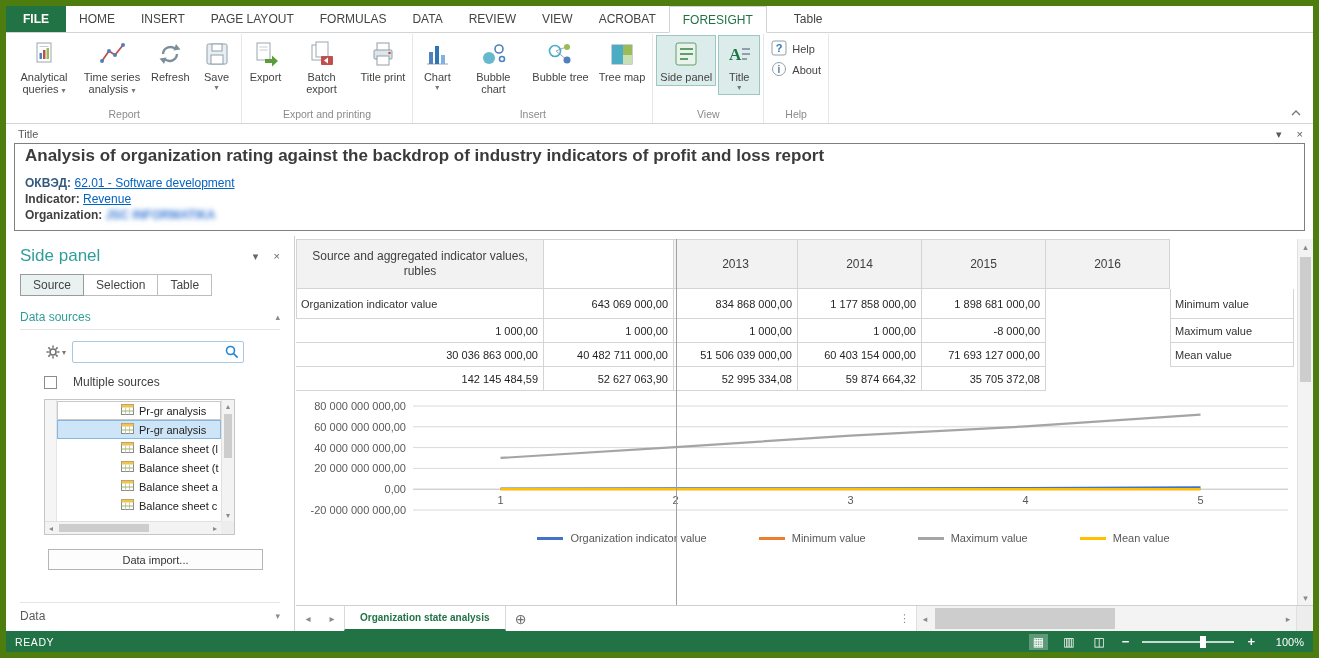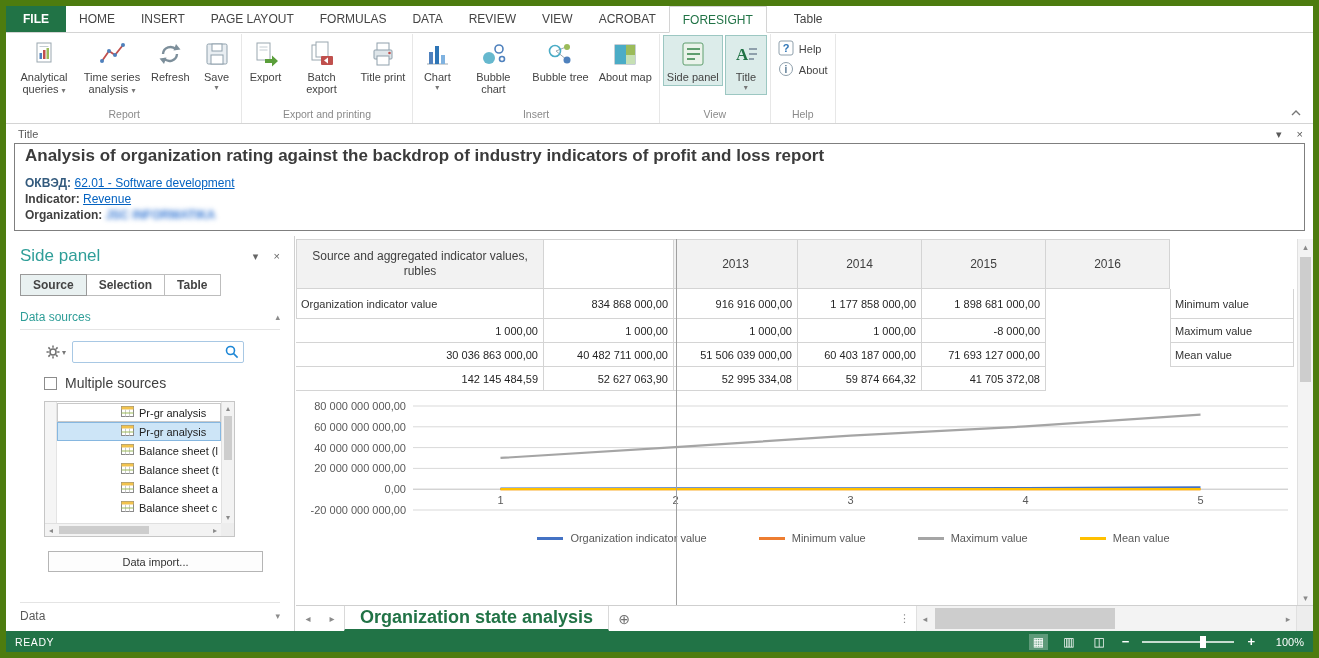--- a/index.html
+++ b/index.html
@@ -40,31 +40,31 @@
   .tb-lbl { font-weight:bold; color:#404040; }
   .tb-lbl.okved { color:#335a7d;text-align:center; }
   .tb-link { color:#0563c1; text-decoration:underline; cursor:pointer; }
   .tb-blur { color:#3a7bd5; font-weight:bold; filter:blur(2.5px); }
 
   
   .sidepanel { position:absolute; left:0; top:230px; bottom:21px; width:289px; background:#fff; border-right:1px solid #d0d0d0; }
   .sp-head { display:flex; justify-content:space-between; align-items:center; padding:10px 14px 4px 14px; }
   .sp-title { font-size:17px; color:#2f9e98; }
   .sp-head-icons span { margin-left:12px; color:#666; font-size:11px; }
-  .sp-tabs { display:flex; margin:4px 14px 0;font-weight:bold; }
+  .sp-tabs { display:flex; margin:4px 14px 0; }
   .sp-tab { border:1px solid #bdbdbd; margin-right:-1px; padding:3px 12px; font-size:12px; color:#444; background:#fff; }
   .sp-tab.active { background:#e9f1f1; border-color:#9a9a9a; position:relative; z-index:2; }
   .sp-sec-hdr { display:flex; justify-content:space-between; align-items:center; margin:14px 14px 0; padding-bottom:5px; border-bottom:1px solid #e4e4e4; color:#2f9e98; font-size:12px; }
   .sp-sec-arrow { color:#8c8c8c; font-size:9px; }
   .sp-toolrow { display:flex; align-items:center; margin:11px 50px 0 38px; gap:4px; }
   .sp-gear { display:flex; align-items:center; gap:2px; padding:2px; }
   .sp-search { position:relative; flex:1; }
   .sp-search input { width:100%; height:22px; border:1px solid #a8c8e4; border-radius:2px; padding:2px 24px 2px 6px; font-size:11px; font-family:"Liberation Sans",sans-serif; }
   .sp-search .mag { position:absolute; right:5px; top:4px; }
-  .sp-check { display:flex; align-items:center; gap:8px; margin:12px 14px 0 38px; font-size:14px; color:#404040; }
+  .sp-check { display:flex; align-items:center; gap:16px; margin:12px 14px 0 38px; font-size:12px; color:#404040; }
   .cbox { width:13px; height:13px; border:1px solid #8c8c8c; background:#fff; }
   .sp-list { position:relative; margin:10px 59px 0 38px; height:136px; border:1px solid #c6c6c6; background:#fff;
              display:grid; grid-template-columns:12px 1fr 13px; grid-template-rows:1fr 13px; }
   .sp-gutter { border-right:1px solid #e4e4e4; background:#f5f5f5; }
   .sp-items { overflow:hidden; padding-top:1px; }
   .sp-row { height:19px; display:flex; align-items:center; gap:5px; padding-left:64px; font-size:11px; color:#222; white-space:nowrap; }
   .sp-row.boxed { outline:1px solid #c9c9c9; outline-offset:-1px; }
   .sp-row.sel { background:#cde5f7; outline:1px solid #86b7e0; outline-offset:-1px; }
   .sp-vscroll { background:#f3f3f3; border-left:1px solid #e0e0e0; display:flex; flex-direction:column; align-items:stretch; grid-column:3; grid-row:1; }
   .sp-hscroll { grid-column:1 / span 2; grid-row:2; background:#f3f3f3; border-top:1px solid #e0e0e0; display:flex; align-items:stretch; }
@@ -96,21 +96,21 @@
   .lg-item { display:flex; align-items:center; gap:7px; font-size:11px; color:#595959; white-space:nowrap; }
   .lg-swatch { display:inline-block; width:26px; height:3px; }
 
   .vscroll { position:absolute; right:0; top:3px; bottom:26px; width:16px; background:#f3f3f3; border-left:1px solid #e0e0e0; display:flex; flex-direction:column; }
   .varrow { height:15px; display:flex; align-items:center; justify-content:center; color:#8a8a8a; font-size:9px; }
   .vtrack { flex:1; position:relative; }
   .vthumb { position:absolute; top:3px; left:2px; right:2px; height:125px; background:#cdcdcd; }
 
   .sheetbar { position:absolute; left:0; right:0; bottom:0; height:26px; border-top:1px solid #cfcfcf; background:#fff; display:flex; align-items:stretch; }
   .nav { width:24px; display:flex; align-items:center; justify-content:center; color:#8b8b8b; font-size:10px; }
-  .sheettab { display:flex; align-items:center; padding:0 15px; border-left:1px solid #d9d9d9; border-right:1px solid #d9d9d9; border-bottom:2px solid #217346; background:#fff; color:#217346; font-weight:bold; font-size:18px; white-space:nowrap; }
+  .sheettab { display:flex; align-items:center; padding:0 15px; border-left:1px solid #d9d9d9; border-right:1px solid #d9d9d9; border-bottom:2px solid #217346; background:#fff; color:#217346; font-weight:bold; font-size:10px; white-space:nowrap; }
   .addsheet { width:30px; display:flex; align-items:center; justify-content:center; color:#717171; font-size:14px; }
   .dots { margin-left:auto; display:flex; align-items:center; color:#8b8b8b; padding:0 6px; font-size:11px; }
   .hscroll { width:380px; background:#f3f3f3; border-left:1px solid #e0e0e0; display:flex; align-items:stretch; }
   .hscroll .sarrow { width:16px; font-size:9px; }
   .hscroll .strack-h { position:relative; }
   .hscroll .sthumb-h { width:180px; }
   .sb-corner { width:17px; background:#ededed; border-left:1px solid #e0e0e0; }
 
   
   .statusbar { position:absolute; left:0; right:0; bottom:0; height:21px; background:#217346; color:#fff; display:flex; align-items:center; padding:0 9px; }
@@ -271,21 +271,21 @@
         </div>
         <div class="rbtn">
           <span class="ric">
             <svg width="28" height="28" viewBox="0 0 28 28">
                 <rect x="4" y="5" width="20" height="19" fill="#fff" stroke="#8fa0ac"></rect>
                 <rect x="4" y="5" width="11" height="19" fill="#4bacc6"></rect>
                 <rect x="15" y="5" width="9" height="10" fill="#9bbb59"></rect>
                 <rect x="15" y="15" width="9" height="9" fill="#c6e0b4"></rect>
               </svg>
           </span>
-          <span class="rlbl"><span>About map</span></span>
+          <span class="rlbl"><span>Tree map</span></span>
         </div>
       </div>
       <div class="rlabel">Insert</div>
     </div>
 
     <div class="rgroup">
       <div class="rbuttons">
         <div class="rbtn on">
           <span class="ric">
             <svg width="28" height="28" viewBox="0 0 28 28">
@@ -489,45 +489,45 @@
   <div class="main">
     <div class="grid" id="grid-table">
         <div class="c hdr corner">Source and aggregated indicator values, rubles</div>
         <div class="c hdr blank" style="background: rgb(255, 255, 255);"></div>
         <div class="c hdr year">2013</div>
         <div class="c hdr year">2014</div>
         <div class="c hdr year">2015</div>
         <div class="c hdr year">2016</div>
         <div class="c void"></div>
         <div class="c rowlbl">Organization indicator value</div>
+        <div class="c val">643 069 000,00</div>
         <div class="c val">834 868 000,00</div>
-        <div class="c val">916 916 000,00</div>
         <div class="c val">1 177 858 000,00</div>
         <div class="c val">1 898 681 000,00</div>
         <div class="c void"></div>
         <div class="c rowlbl">Minimum value</div>
         <div class="c val">1 000,00</div>
         <div class="c val">1 000,00</div>
         <div class="c val">1 000,00</div>
         <div class="c val">1 000,00</div>
         <div class="c val">-8 000,00</div>
         <div class="c void"></div>
         <div class="c rowlbl">Maximum value</div>
         <div class="c val">30 036 863 000,00</div>
         <div class="c val">40 482 711 000,00</div>
         <div class="c val">51 506 039 000,00</div>
-        <div class="c val">60 403 187 000,00</div>
+        <div class="c val">60 403 154 000,00</div>
         <div class="c val">71 693 127 000,00</div>
         <div class="c void"></div>
         <div class="c rowlbl">Mean value</div>
         <div class="c val">142 145 484,59</div>
         <div class="c val">52 627 063,90</div>
         <div class="c val">52 995 334,08</div>
         <div class="c val">59 874 664,32</div>
-        <div class="c val">41 705 372,08</div>
+        <div class="c val">35 705 372,08</div>
       </div>
     <svg id="chart-svg" width="1000" height="128">
         <line x1="115" y1="10" x2="990" y2="10" stroke="#d9d9d9" stroke-width="1"></line>
         <text x="108" y="14" text-anchor="end" font-size="11" fill="#595959">80 000 000 000,00</text>
         <line x1="115" y1="30.8" x2="990" y2="30.8" stroke="#d9d9d9" stroke-width="1"></line>
         <text x="108" y="34.8" text-anchor="end" font-size="11" fill="#595959">60 000 000 000,00</text>
         <line x1="115" y1="51.6" x2="990" y2="51.6" stroke="#d9d9d9" stroke-width="1"></line>
         <text x="108" y="55.6" text-anchor="end" font-size="11" fill="#595959">40 000 000 000,00</text>
         <line x1="115" y1="72.4" x2="990" y2="72.4" stroke="#d9d9d9" stroke-width="1"></line>
         <text x="108" y="76.4" text-anchor="end" font-size="11" fill="#595959">20 000 000 000,00</text>

